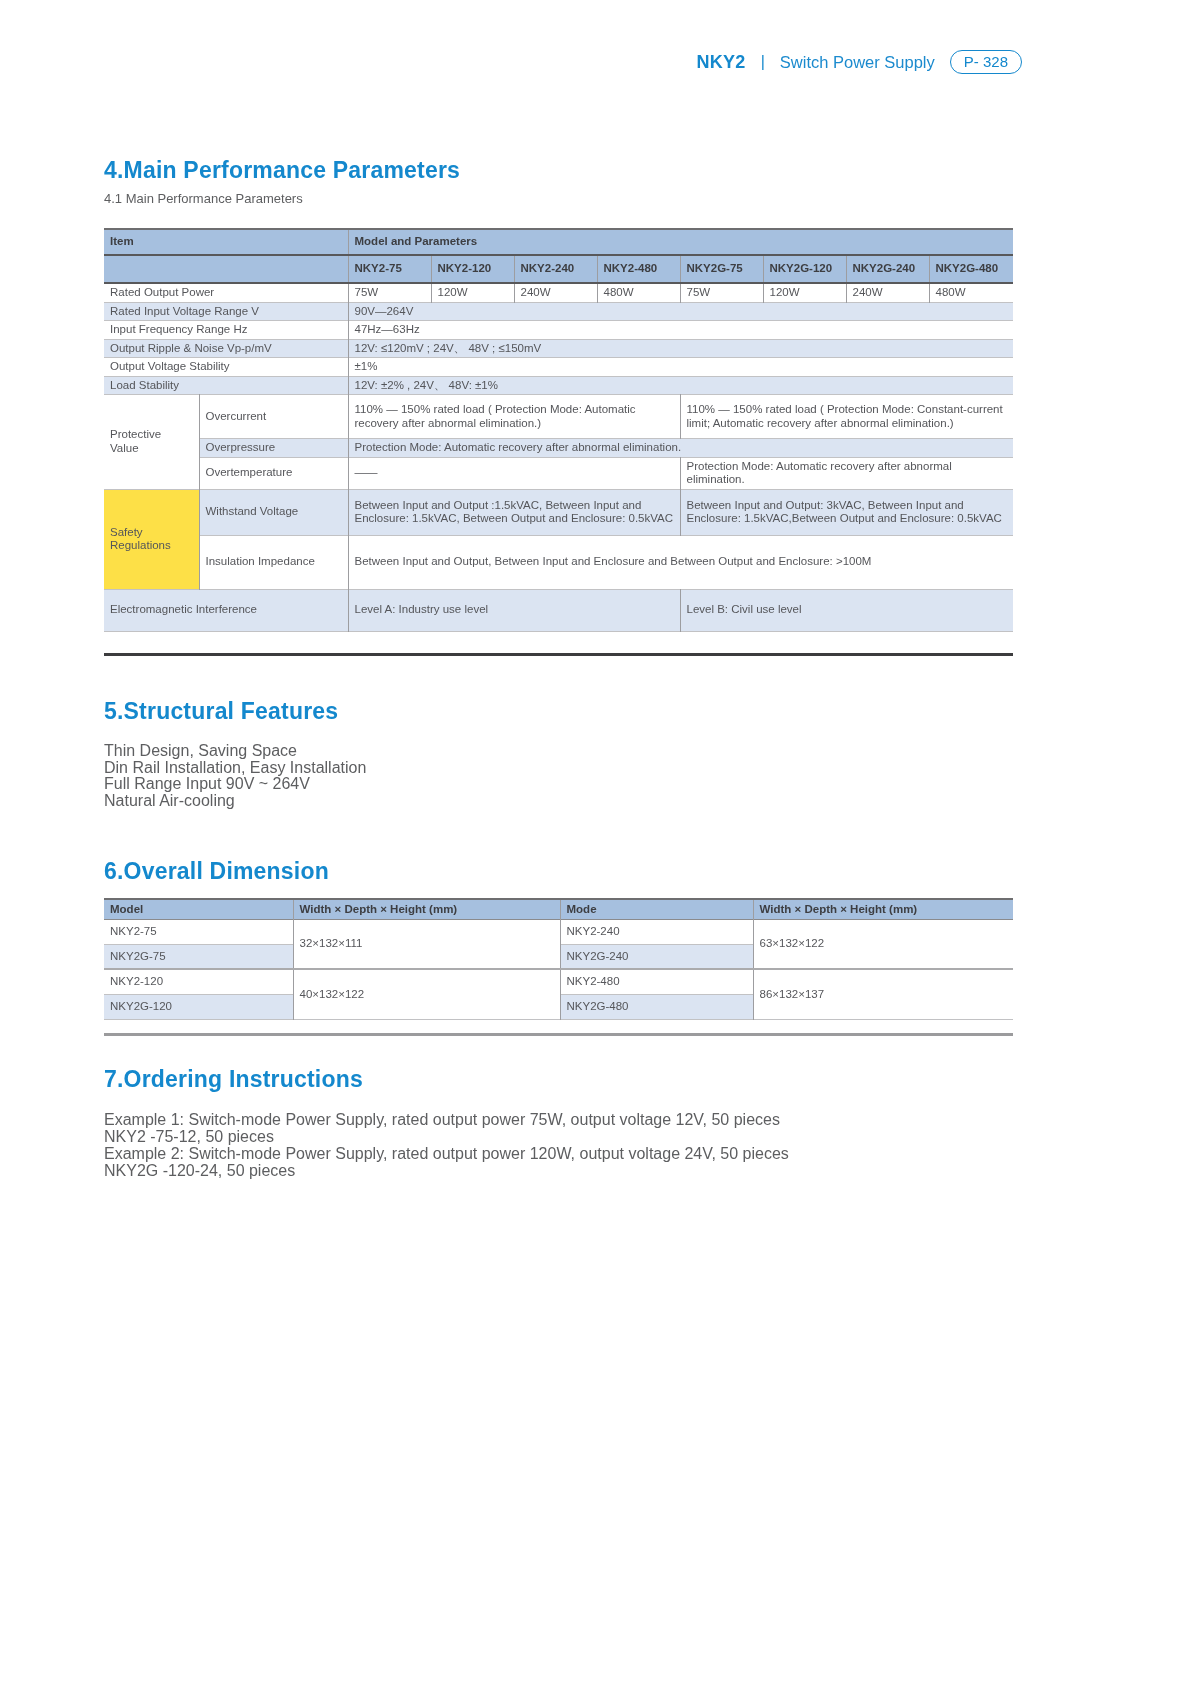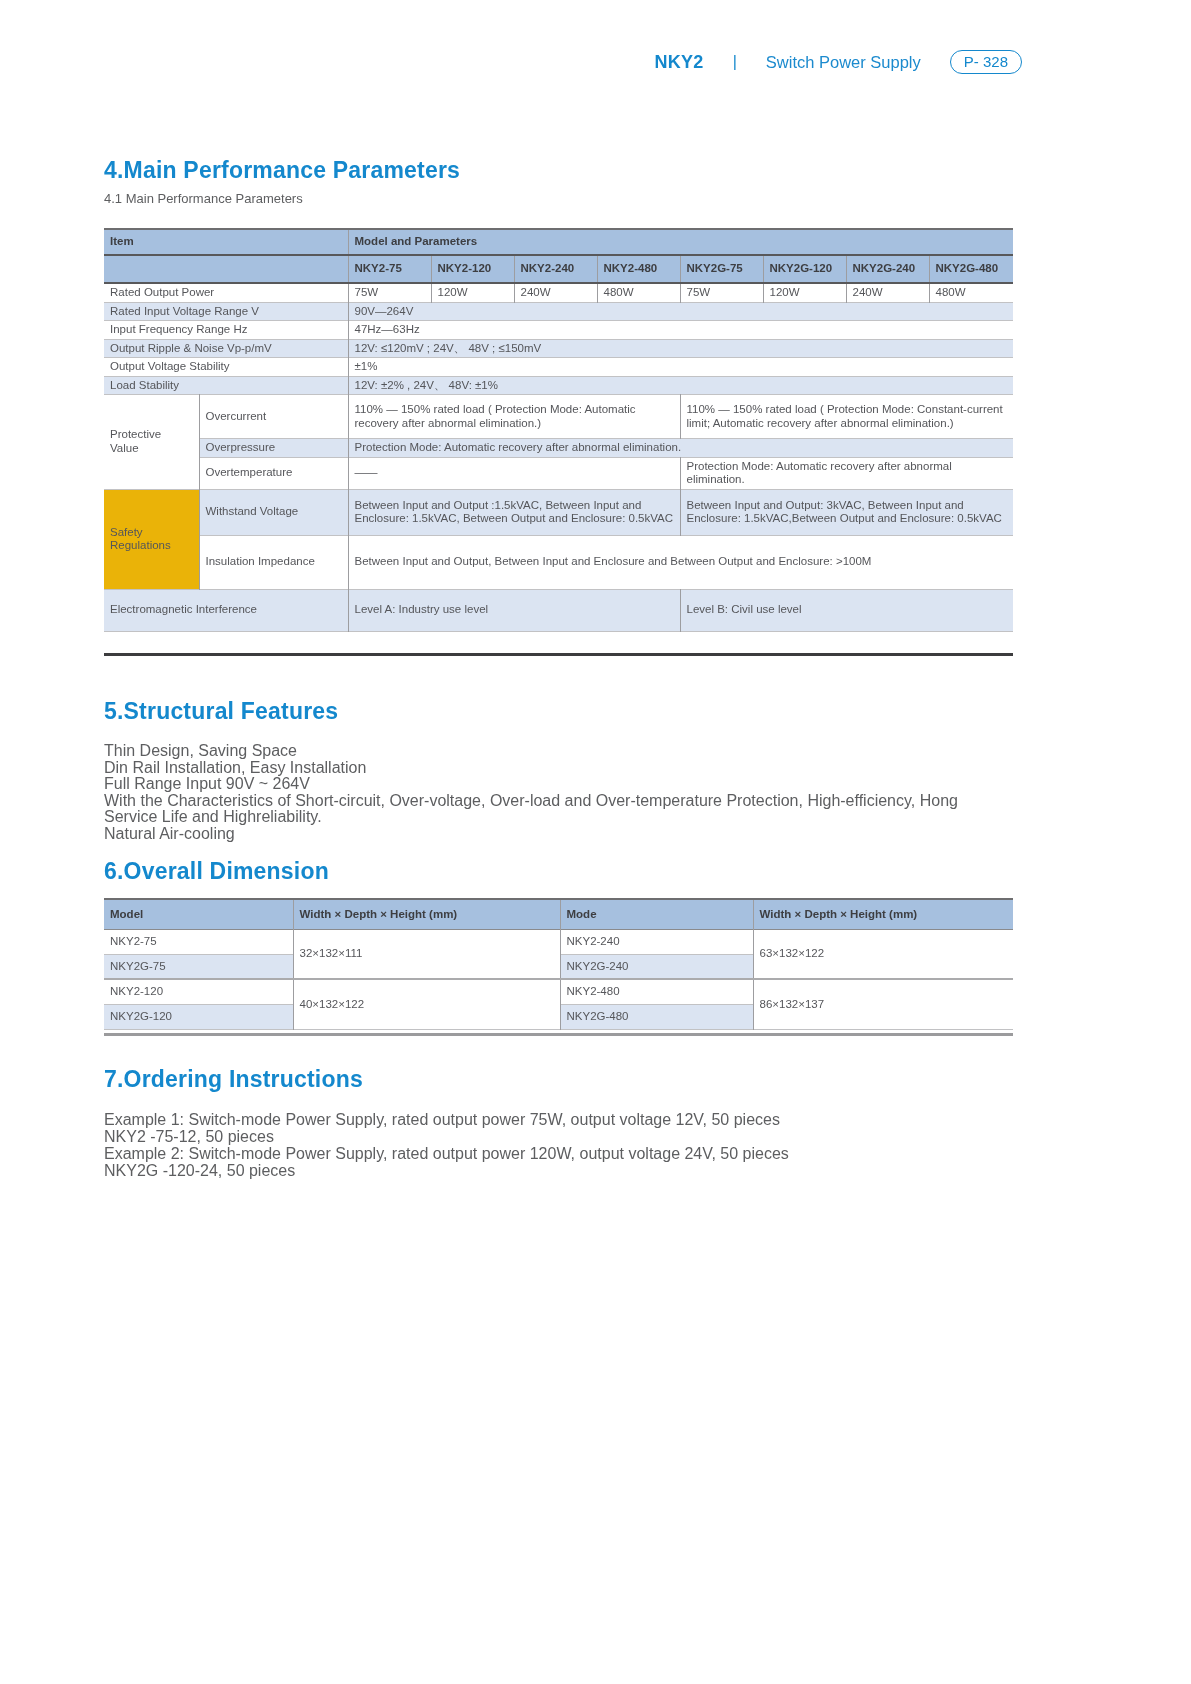--- a/index.html
+++ b/index.html
@@ -6,21 +6,21 @@
   body { background:#e8e8e8; font-family:"Liberation Sans", sans-serif; }
   .page {
     position:relative; width:1191px; height:1684px; margin:0 auto;
     background:#ffffff; color:#5d5e60; overflow:hidden;
   }
   .content { position:absolute; left:104px; top:0; width:909px; }
 
   
   .doc-header {
     position:absolute; top:50px; left:104px; width:918px;
-    display:flex; justify-content:flex-end; align-items:center; gap:29px;
+    display:flex; justify-content:flex-end; align-items:center; gap:15px;
   }
   .brand { color:#1488cd; font-weight:bold; font-size:18px; letter-spacing:.3px; }
   .hdr-sep { color:#1488cd; font-size:16px; font-weight:300; }
   .hdr-sub { color:#1b8ace; font-size:16.5px; }
   .page-pill {
     color:#1488cd; font-size:15px; border:1.6px solid #1488cd;
     border-radius:14px; padding:1px 13px 2px 13px; line-height:19px;
   }
 
   
@@ -45,21 +45,21 @@
   .rh1{height:26px} .rh2{height:28px} .r24{height:16px} .r44{height:44px}
   .r28{height:16px} .r46{height:46px} .r50{height:54px} .r26{height:42px}
   .tbl-endbar { position:absolute; width:909px; height:3px; background:#3c3c3e; }
 
   
   #dim-table { position:absolute; top:898px; border-top:2px solid #6e6e70; }
   #dim-table tr { border-bottom:1px solid #c2c2c4; }
   #dim-table tr.hdr { border-bottom:1.5px solid #8a8a8c; }
   #dim-table td.bl, #dim-table th.bl { border-left:1px solid #9d9da0; }
   #dim-table tr.grp2 td { border-top:2px solid #ababad; }
-  #dim-table th { height:30px; }
+  #dim-table th { height:20px; }
   #dim-table td { height:25px; }
   .dimbar { position:absolute; width:909px; height:2.5px; background:#9b9b9d; }
 </style>
 </head>
 <body>
 
 <div class="page">
 
   <div class="doc-header">
     <span class="brand">NKY2</span>
@@ -142,21 +142,21 @@
       <tr class="r28 bg-blue">
         <td class="bl">Overpressure</td>
         <td colspan="8" class="bl">Protection Mode: Automatic recovery after abnormal elimination.</td>
       </tr>
       <tr class="r28">
         <td class="bl">Overtemperature</td>
         <td colspan="4" class="bl">——</td>
         <td colspan="4" class="bl">Protection Mode: Automatic recovery after abnormal elimination.</td>
       </tr>
       <tr class="r46 bg-blue grp-top">
-        <td rowspan="2" style="background:#eab308;">Safety Regulations</td>
+        <td rowspan="2" style="background:#fde047;">Safety Regulations</td>
         <td class="bl">Withstand Voltage</td>
         <td colspan="4" class="bl">Between Input and Output :1.5kVAC, Between Input and Enclosure: 1.5kVAC, Between Output and Enclosure: 0.5kVAC</td>
         <td colspan="4" class="bl">Between Input and Output: 3kVAC, Between Input and Enclosure: 1.5kVAC,Between Output and Enclosure: 0.5kVAC</td>
       </tr>
       <tr class="r50">
         <td class="bl">Insulation Impedance</td>
         <td colspan="8" class="bl">Between Input and Output, Between Input and Enclosure and Between Output and Enclosure: &gt;100M</td>
       </tr>
       <tr class="r26 bg-blue">
         <td colspan="2">Electromagnetic Interference</td>
@@ -165,21 +165,20 @@
       </tr>
     </tbody>
       </table>
     <div class="tbl-endbar" style="top:653px;"></div>
 
     <div class="sec-title" style="top:698px;">5.Structural Features</div>
     <div class="body-text" style="top:743px; width:909px;">
       <div>Thin Design, Saving Space</div>
       <div>Din Rail Installation, Easy Installation</div>
       <div>Full Range Input 90V ~ 264V</div>
-      <div>With the Characteristics of Short-circuit, Over-voltage, Over-load and Over-temperature Protection, High-efficiency, Hong Service Life and Highreliability.</div>
       <div>Natural Air-cooling</div>
     </div>
 
     <div class="sec-title" style="top:858px;">6.Overall Dimension</div>
 
     <table id="dim-table">
       <colgroup>
         <col style="width:189px">
           <col style="width:267px">
           <col style="width:193px">

